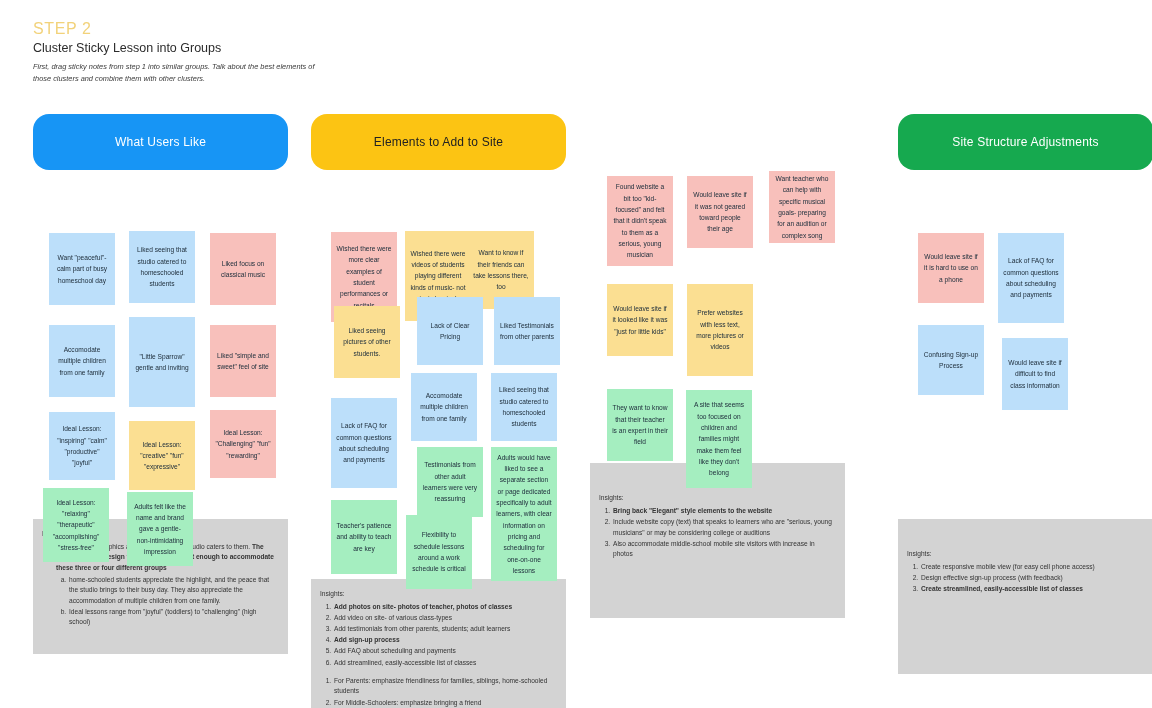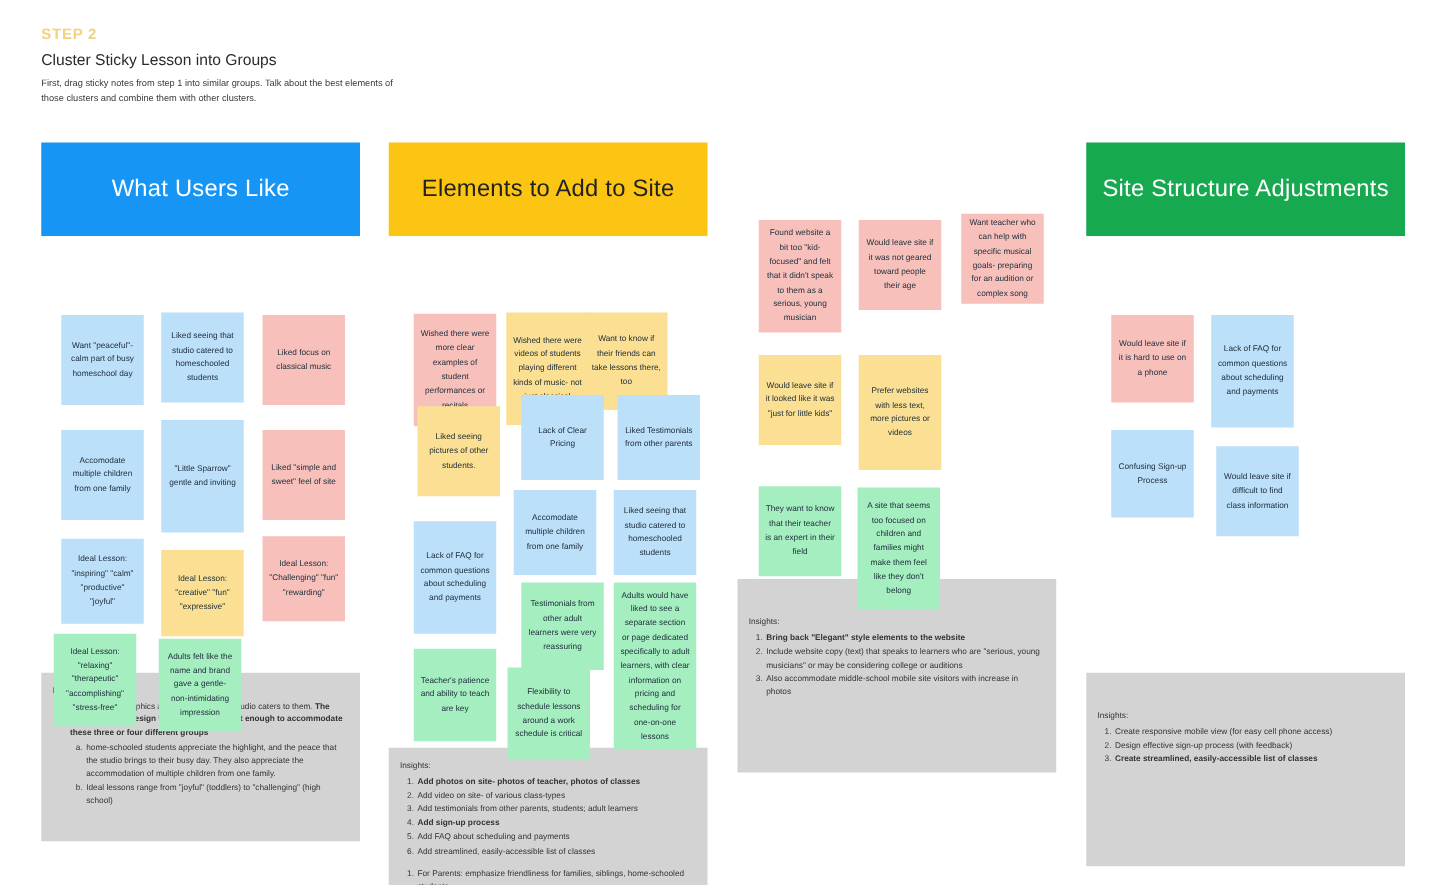--- a/index.html
+++ b/index.html
@@ -8,37 +8,37 @@
     width: 1152px; height: 708px;
     overflow: hidden;
     font-family: "Liberation Sans", sans-serif;
     color: #222;
   }
   #root { position: relative; width: 1152px; height: 708px; }
 
   
   .step-label {
     position: absolute; left: 33px; top: 20px;
-    font-size: 12px; font-weight: bold; letter-spacing: .6px;
+    font-size: 16px; font-weight: normal; letter-spacing: .6px;
     color: #f2d27a;
   }
   .step-title {
     position: absolute; left: 33px; top: 41px;
     font-size: 12.5px; font-weight: normal; color: #2b2b2b;
   }
   .step-desc {
     position: absolute; left: 33px; top: 61px; width: 300px;
-    font-size: 7.4px; line-height: 1.58; color: #3a3a3a;
+    font-size: 7.4px; line-height: 1.58; color: #3a3a3a; font-style: italic;
   }
 
   
   .column { position: absolute; top: 114px; }
   .col-head {
-    height: 75px; display: flex; align-items: center; justify-content: center;
-    color: #ffffff; font-size: 19px; font-weight: normal; letter-spacing: .2px;
+    height: 56px; display: flex; align-items: center; justify-content: center;
+    color: #ffffff; font-size: 12px; font-weight: normal; letter-spacing: .2px; border-radius: 16px;
   }
   .col-body { position: relative; background: #ffffff; }
   .insights {
     background: #d3d3d3; padding: 10px 9px 12px 9px;
     font-size: 6.6px; line-height: 1.62; color: #333;
   }
   .insights .ins-head { margin-bottom: 2px; }
   .insights ol { margin: 0 0 0 13px; padding: 0; }
   .insights ol li { margin: 0 0 .5px 0; padding-left: 1px; }
   .insights ol.alpha { list-style-type: lower-alpha; margin-left: 12px; margin-top: 1px; }
@@ -151,21 +151,21 @@
     <div class="insights" style="height:113px; padding-top:30px;">
       <div class="ins-head">Insights:</div>
       <ol>
         <li><b>Bring back "Elegant" style elements to the website</b><span></span></li>
         <li><b></b><span>Include website copy (text) that speaks to learners who are "serious, young musicians" or may be considering college or auditions</span></li>
         <li><b></b><span>Also accommodate middle-school mobile site visitors with increase in photos</span></li>
       </ol>
     </div>
   </div>
 
-  <div class="column" style="left:869px; width:255px;">
+  <div class="column" style="left:898px; width:255px;">
     <div class="col-head" style="background:#16a94f;">
       <span>Site Structure Adjustments</span>
     </div>
     <div class="col-body" style="height:349px;">
       <div class="note n-pink" style="left:20px;  top:63px;  width:66px; height:70px;">Would leave site if it is hard to use on a phone</div>
       <div class="note n-blue" style="left:100px; top:63px;  width:66px; height:90px;">Lack of FAQ for common questions about scheduling and payments</div>
       <div class="note n-blue" style="left:20px;  top:155px; width:66px; height:70px;">Confusing Sign-up Process</div>
       <div class="note n-blue" style="left:104px; top:168px; width:66px; height:72px;">Would leave site if difficult to find class information</div>
     </div>
     <div class="insights" style="height:113px; padding-top:30px;">

